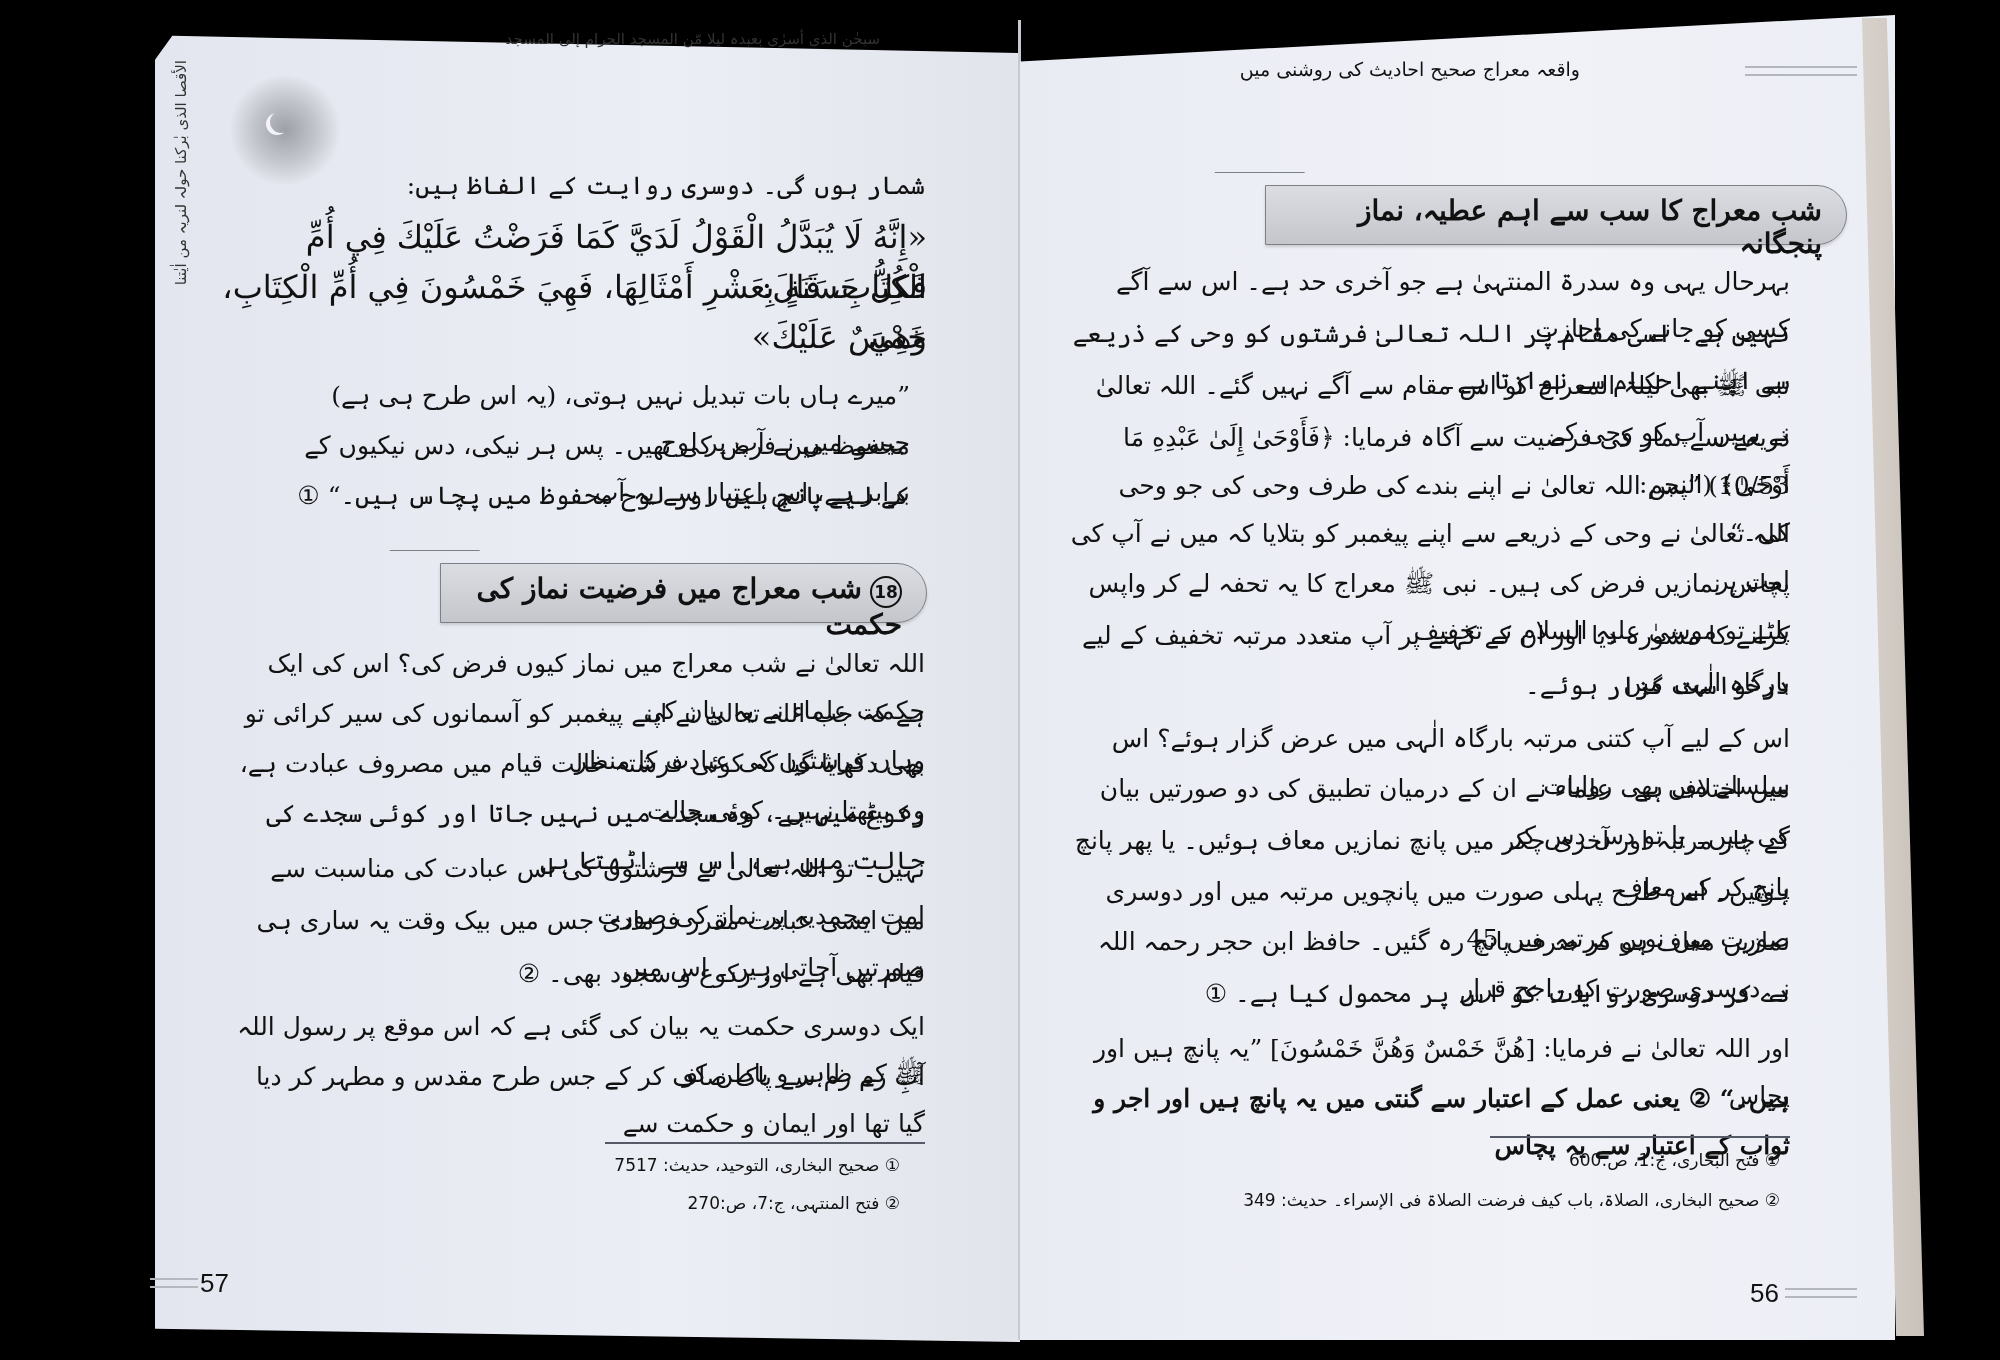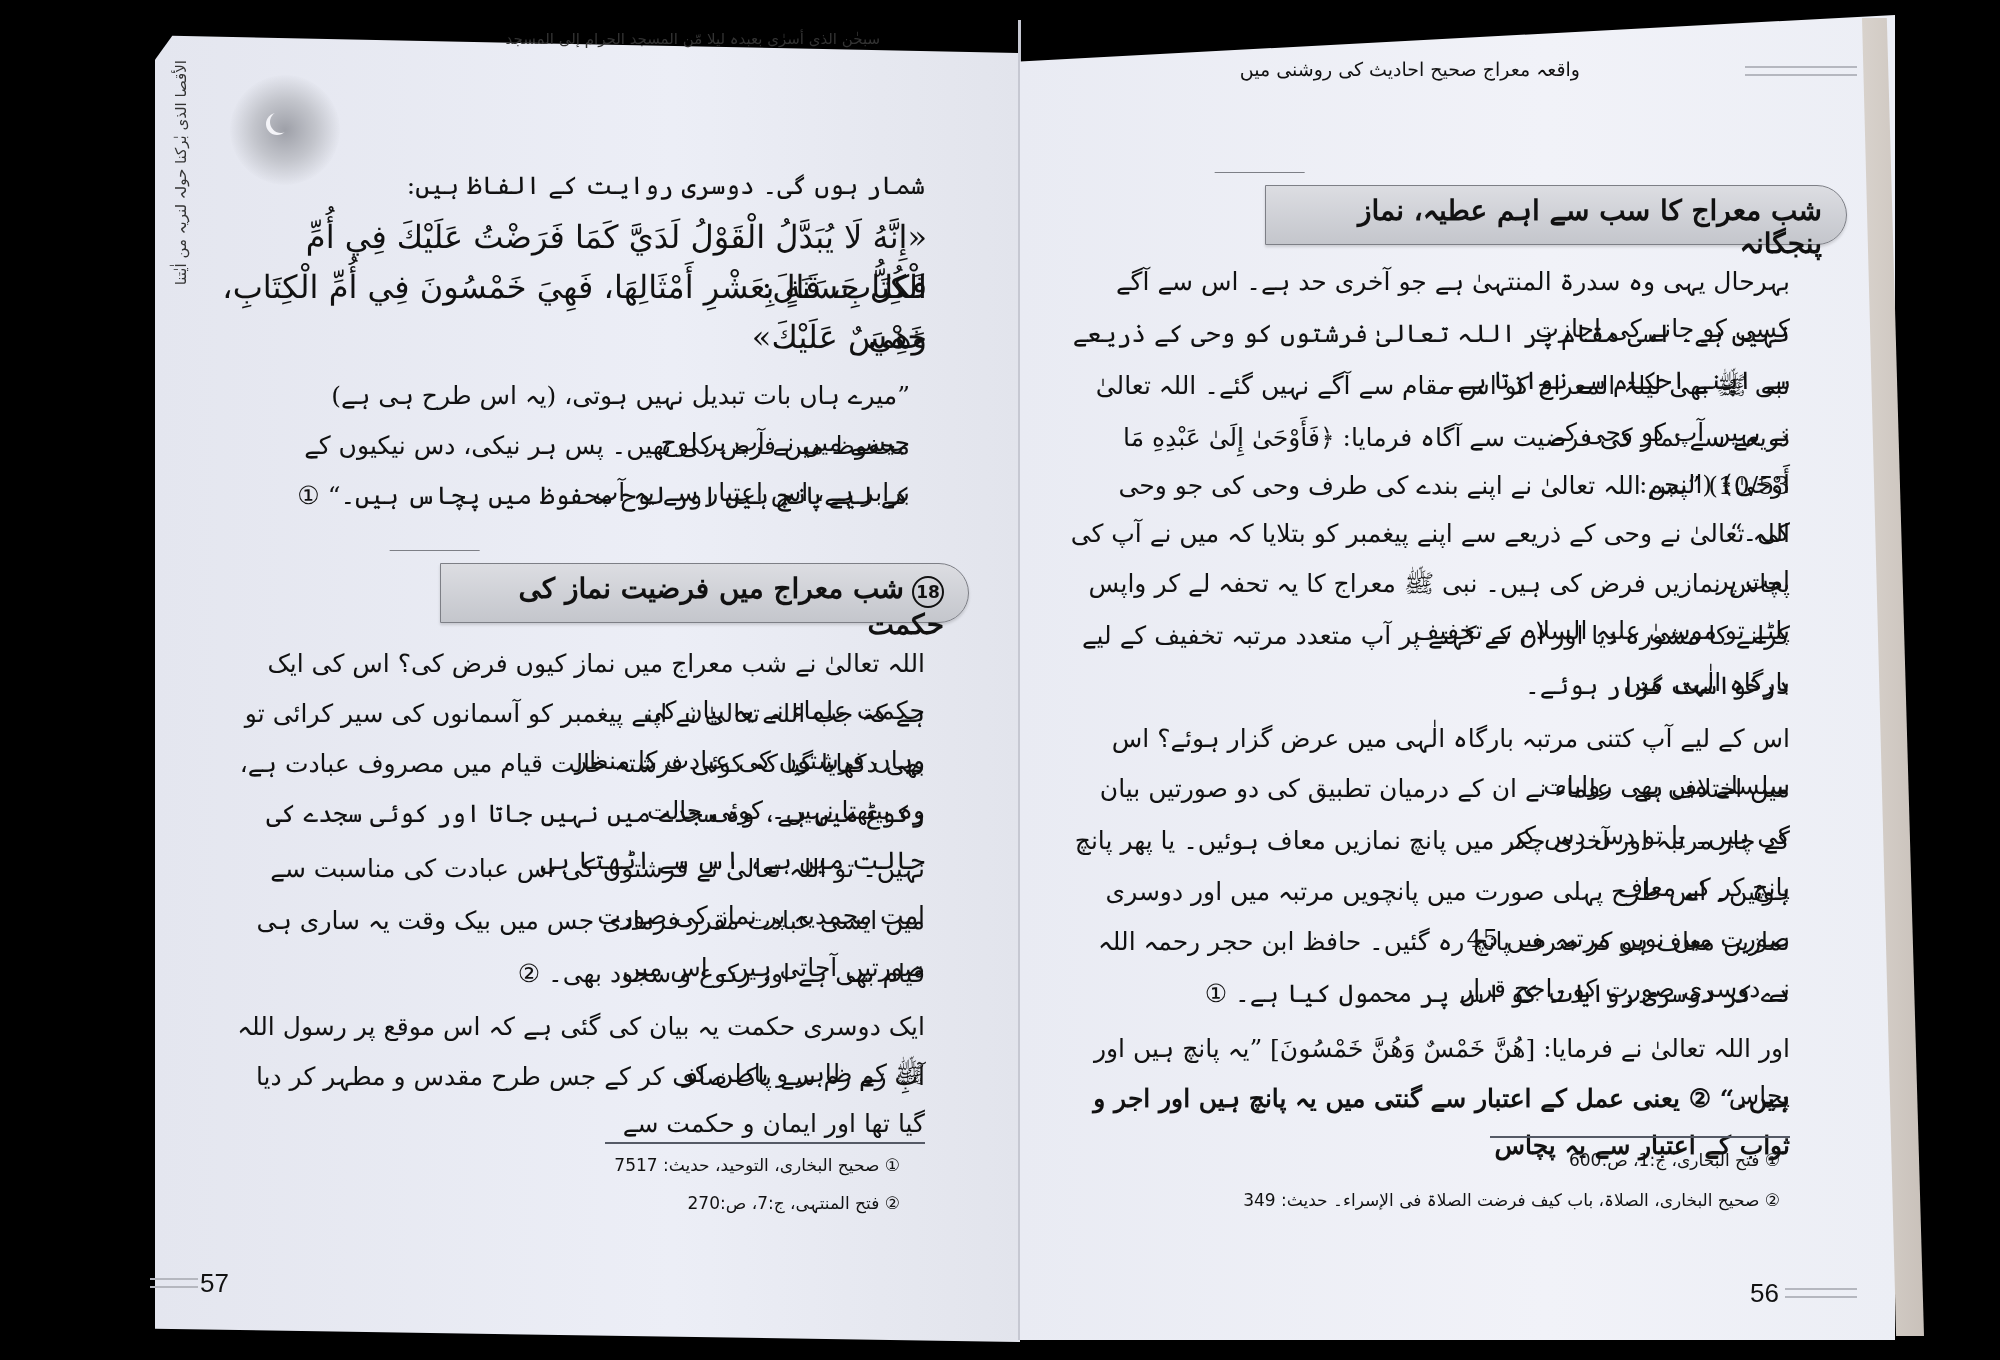--- a/index.html
+++ b/index.html
@@ -69,21 +69,21 @@
     <div class="arabic rtl" style="left:215px;top:262px;width:712px;">فَكُلُّ حَسَنَةٍ بِعَشْرِ أَمْثَالِهَا، فَهِيَ خَمْسُونَ فِي أُمِّ الْكِتَابِ، وَهِيَ</div>
     <div class="arabic rtl" style="left:215px;top:312px;width:712px;">خَمْسٌ عَلَيْكَ»</div>
   </div>
 
   <div>
     <div class="para rtl" style="left:270px;top:372px;width:640px;">”میرے ہاں بات تبدیل نہیں ہوتی، (یہ اس طرح ہی ہے) جیسے میں نے آپ پر لوح</div>
     <div class="para rtl" style="left:270px;top:422px;width:640px;">محفوظ میں فرض کی تھیں۔ پس ہر نیکی، دس نیکیوں کے برابر ہے، اس اعتبار سے یہ آپ</div>
     <div class="para rtl" style="left:270px;top:472px;width:640px;">کے لیے پانچ ہیں اور لوح محفوظ میں پچاس ہیں۔“ ①</div>
   </div>
 
-  <div class="banner" style="left:440px;top:563px;width:485px;padding-left:42px;">
+  <div class="banner" style="left:440px;top:563px;width:485px;">
     <div class="text rtl">
       <span class="num-circle">18</span><span>شب معراج میں فرضیت نماز کی حکمت</span>
     </div>
   </div>
 
   <div>
     <div class="para rtl" style="left:235px;top:640px;width:690px;">اللہ تعالیٰ نے شب معراج میں نماز کیوں فرض کی؟ اس کی ایک حکمت علماء نے یہ بیان کی</div>
     <div class="para rtl" style="left:235px;top:690px;width:690px;">ہے کہ جب اللہ تعالیٰ نے اپنے پیغمبر کو آسمانوں کی سیر کرائی تو وہاں فرشتوں کی عبادت کا منظر</div>
     <div class="para rtl" style="left:235px;top:740px;width:690px;">بھی دکھایا گیا کہ کوئی فرشتہ حالت قیام میں مصروف عبادت ہے، وہ بیٹھتا نہیں۔ کوئی حالت</div>
     <div class="para rtl" style="left:235px;top:790px;width:690px;">رکوع میں ہے، وہ سجدے میں نہیں جاتا اور کوئی سجدے کی حالت میں ہے، اس سے اٹھتا ہی</div>

